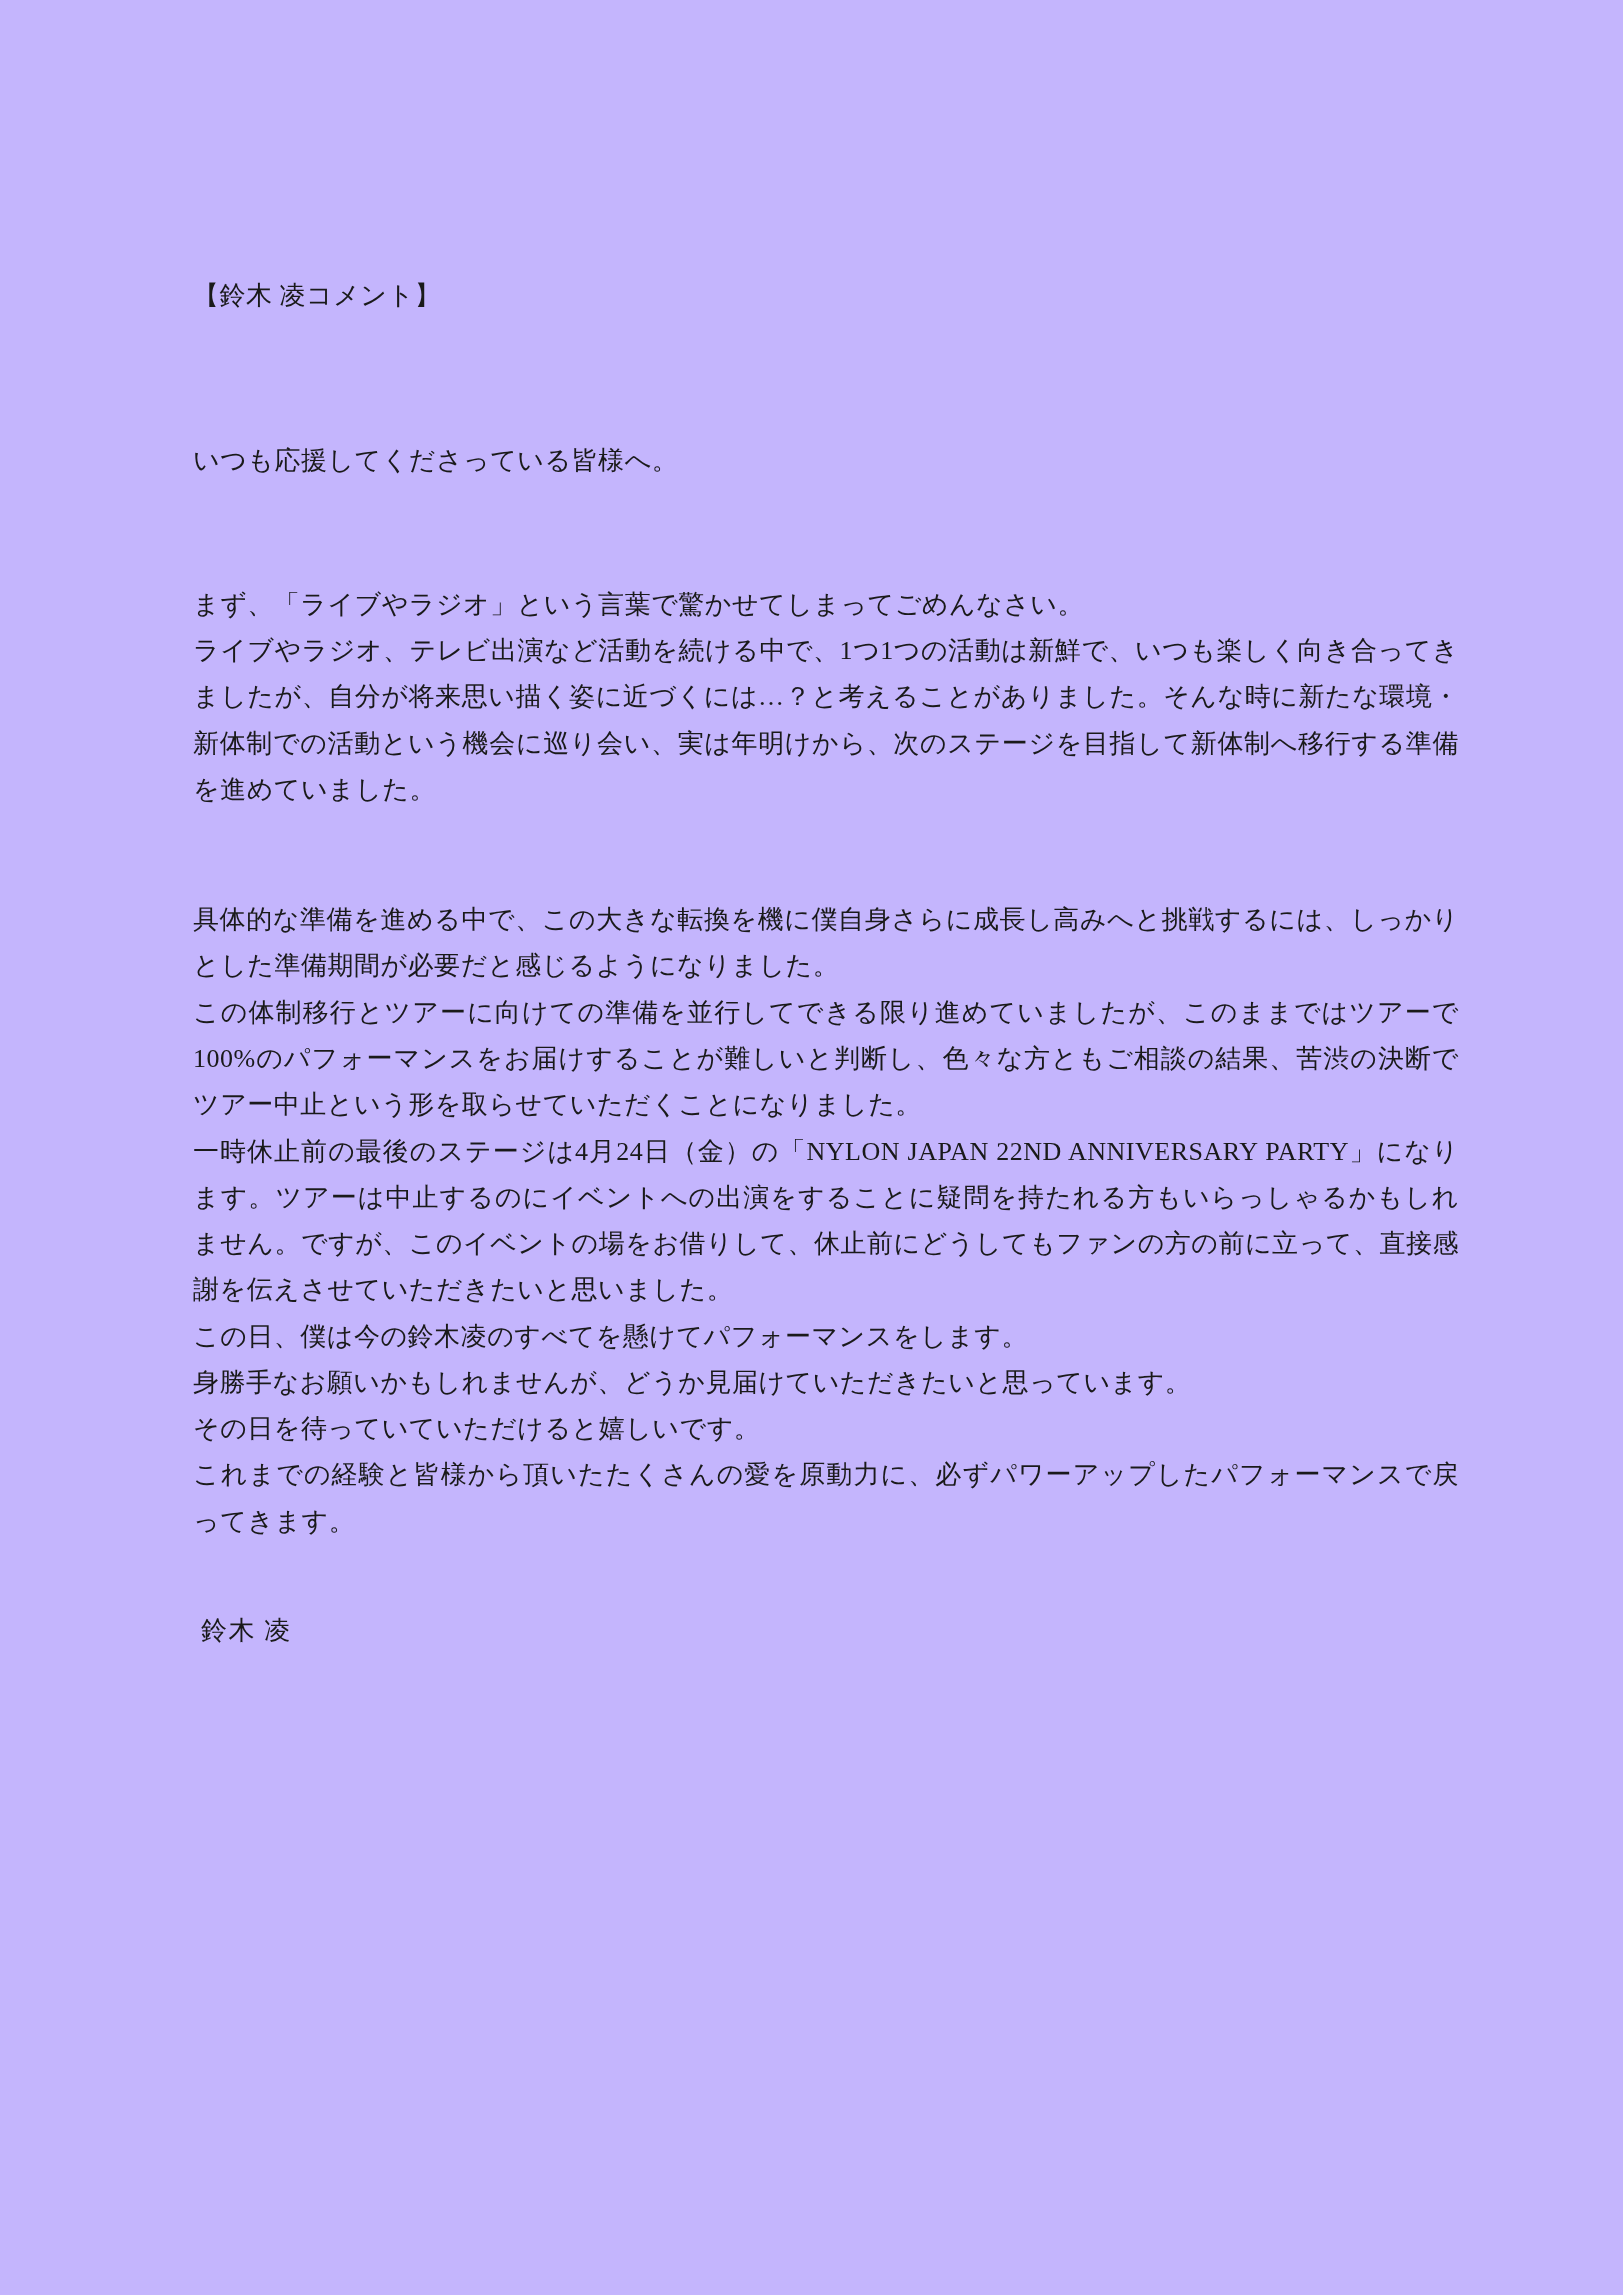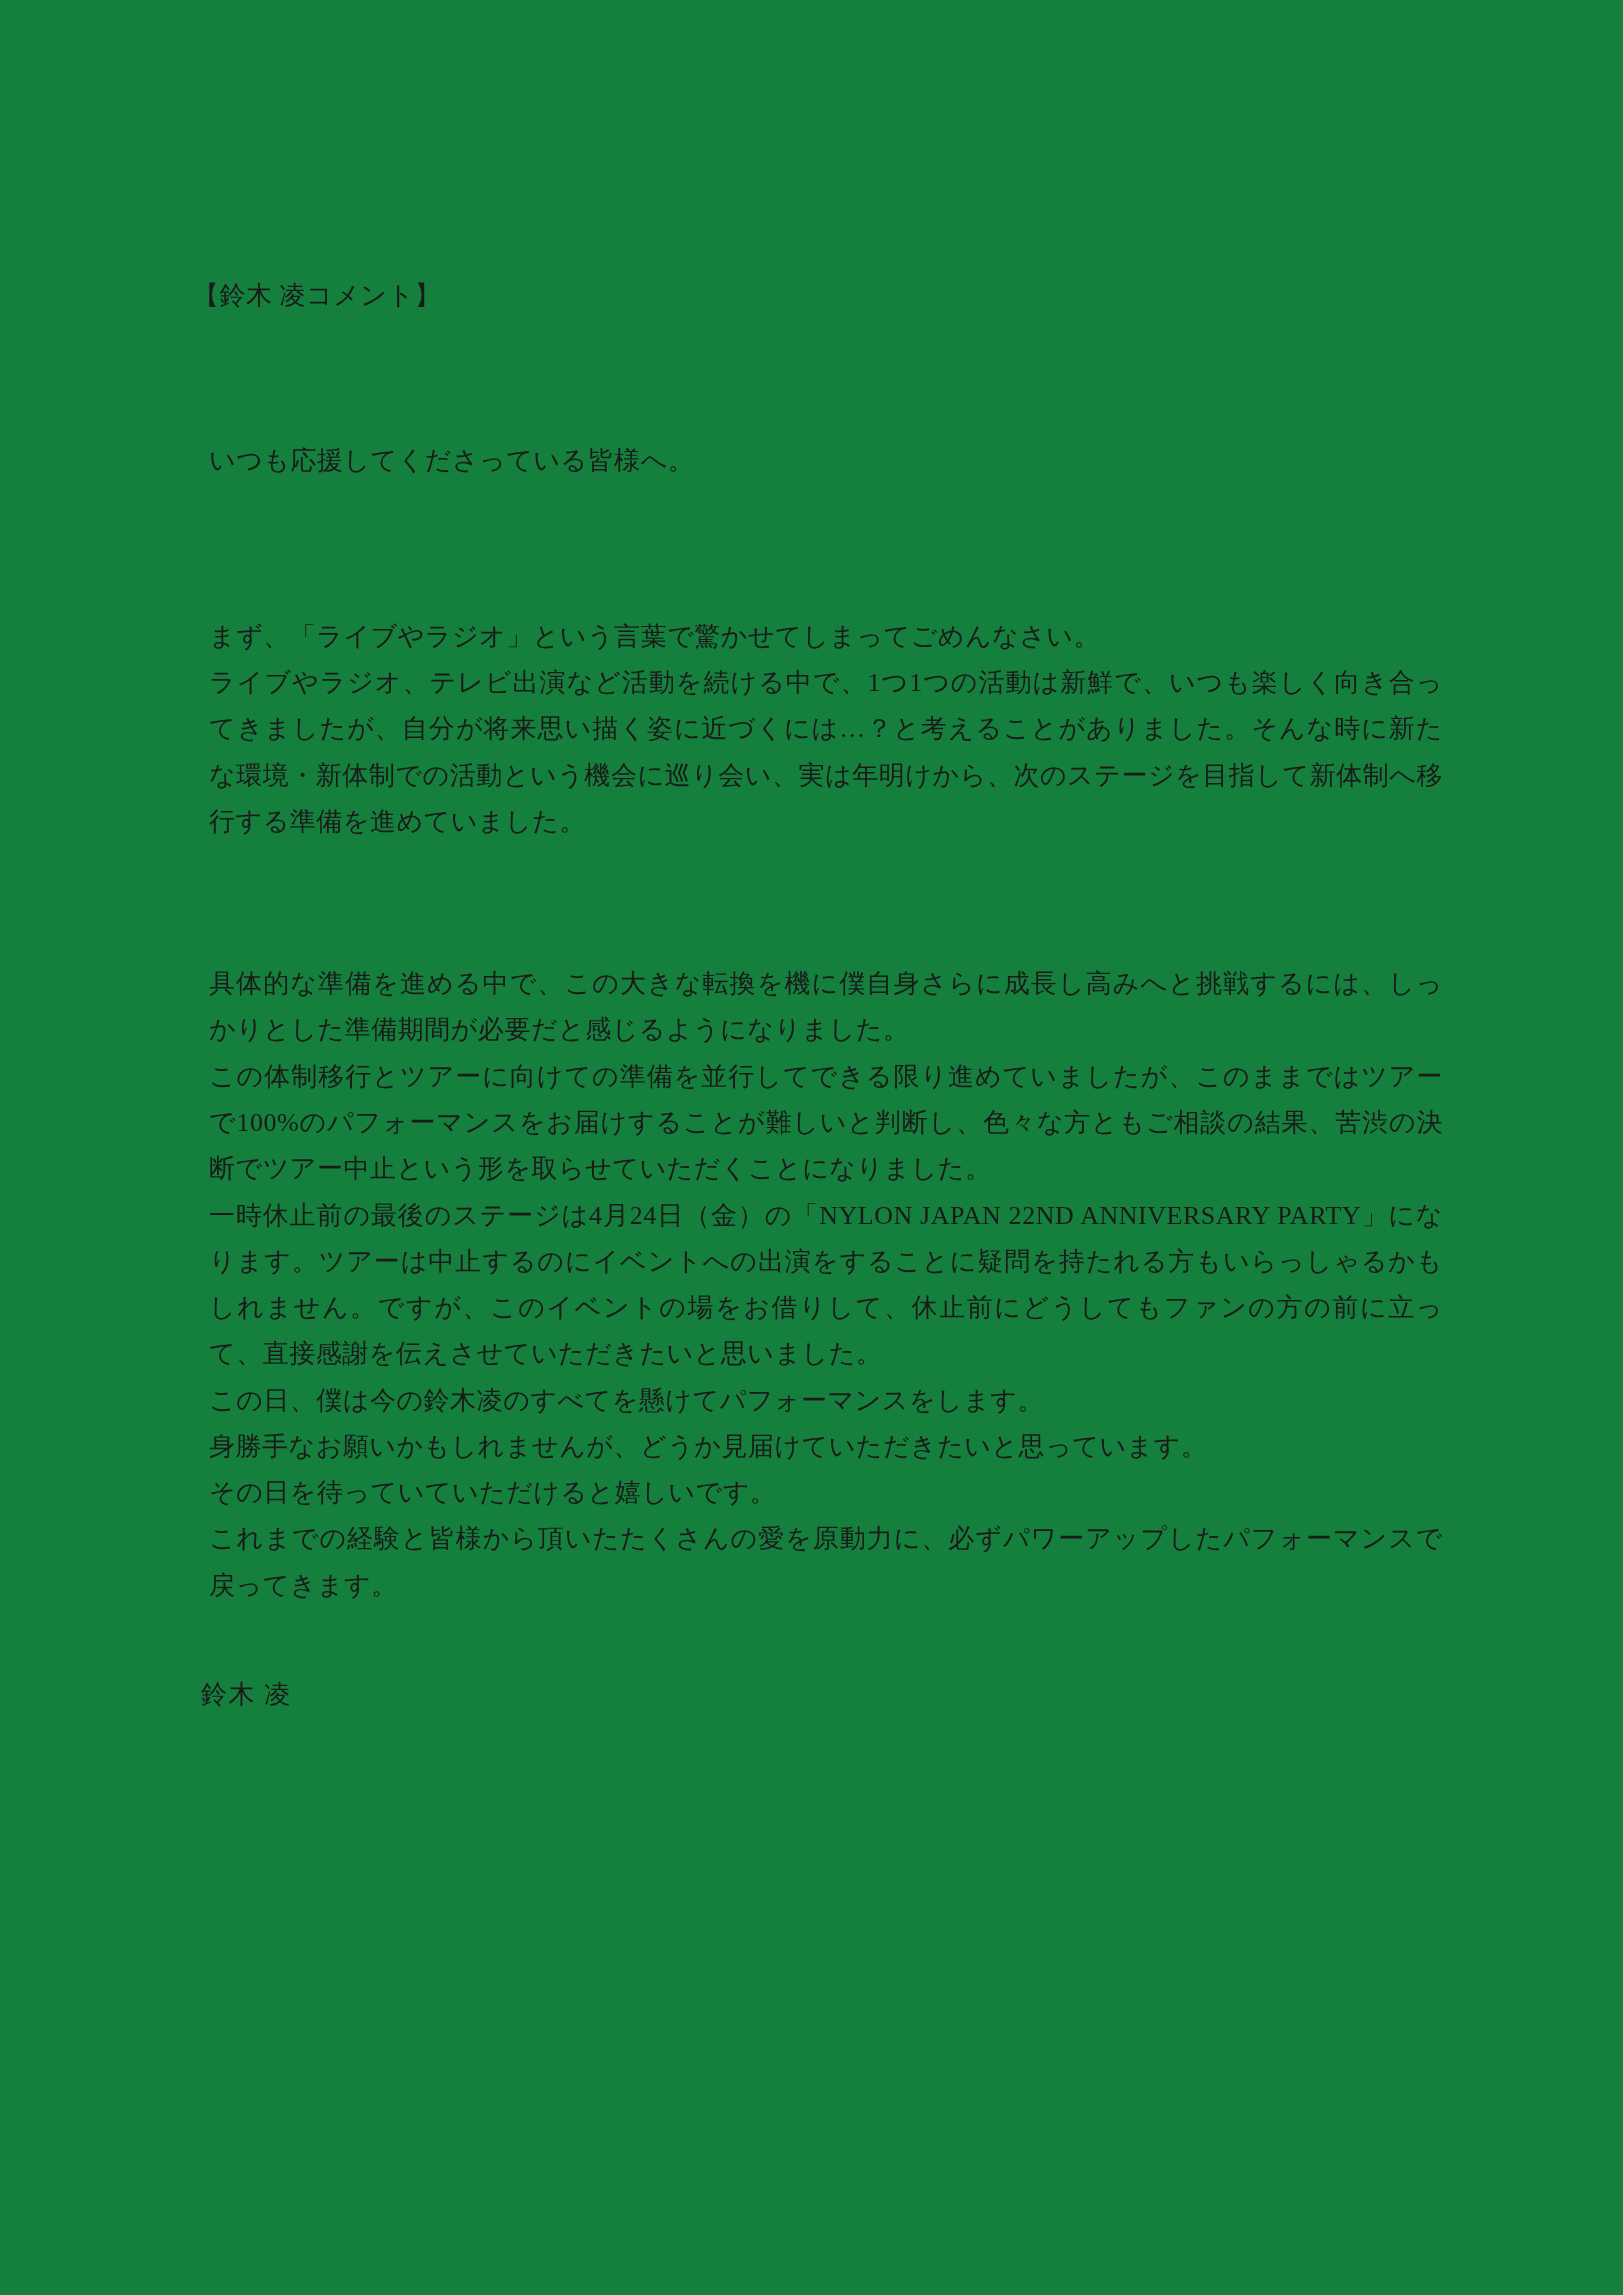--- a/index.html
+++ b/index.html
@@ -11,39 +11,39 @@
     width: 1623px;
     height: 2295px;
     font-family: "Liberation Serif", "DejaVu Serif", serif;
     color: #1a1a1a;
     -webkit-font-smoothing: antialiased;
   }
   .page {
     position: relative;
     width: 1623px;
     height: 2295px;
-    background: #15803d;
+    background: #c4b5fd;
     box-sizing: border-box;
     padding: 275px 164px 0 193px;
   }
   .doc-body {
     font-size: 26px;
     line-height: 1.78;
     letter-spacing: 0.02em;
     text-align: justify;
     text-justify: inter-ideograph;
   }
   .heading {
     font-size: 26px;
     line-height: 1.6;
     margin: 0 0 121px 0;
     letter-spacing: 0.02em;
   }
   .para {
-    margin: 16px;
+    margin: 0;
     letter-spacing: 0.02em;
   }
   .gap-lg { height: 98px; }
   .gap-md { height: 84px; }
   .line {
     display: block;
   }
   .tour-title {
     font-weight: 700;
   }

